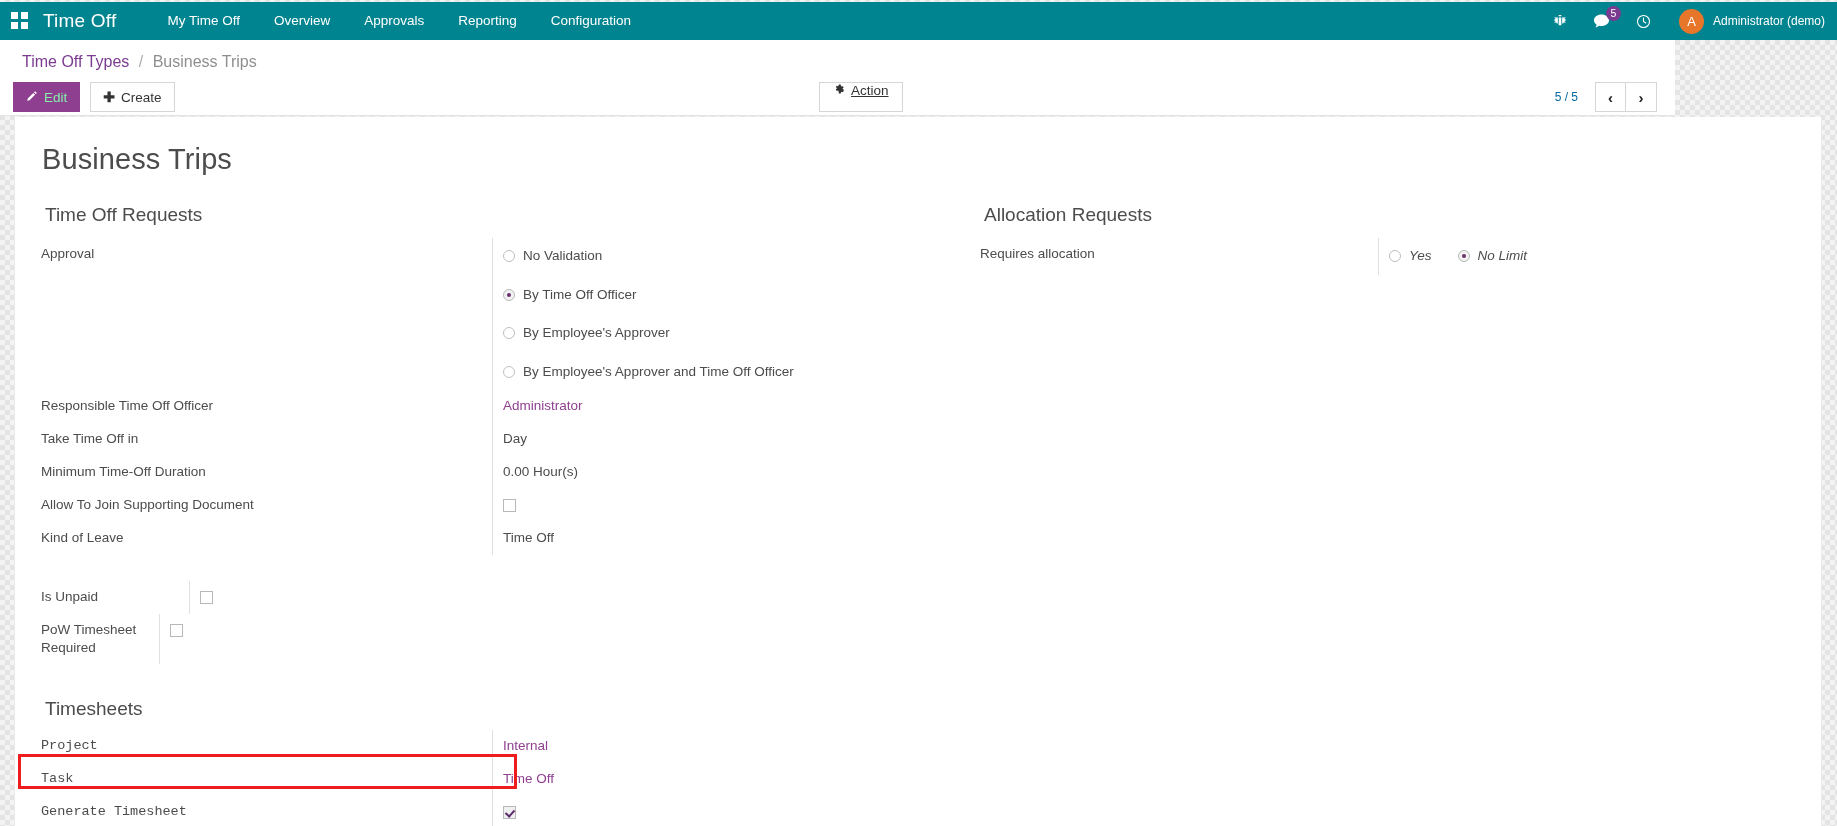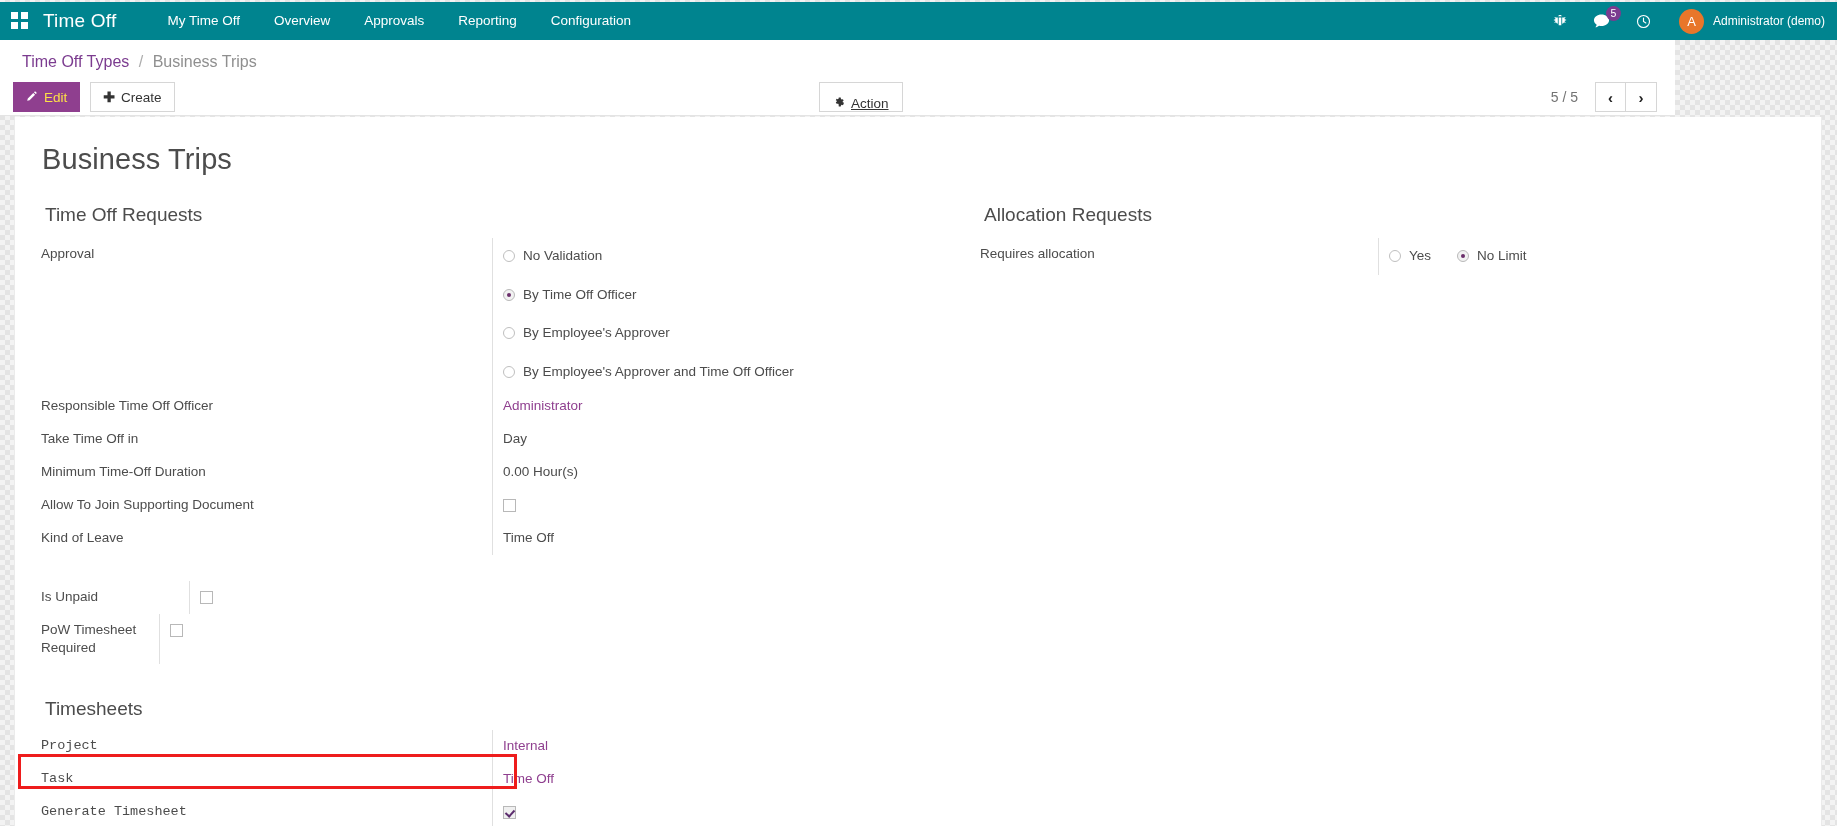--- a/index.html
+++ b/index.html
@@ -160,47 +160,47 @@
     background: #ffffff;
     color: #333333;
     display: flex; align-items: center;
     cursor: pointer;
     white-space: nowrap;
     border-radius: 0;
   }
   .btn-primary {
     background: #8f3f8f;
     border-color: #8f3f8f;
-    color: #fde047;
+    color: #86efac;
   }
   .btn .bi { margin-right: 6px; font-size: 12px; display:inline-block; }
 
   .btn-action {
     position: absolute;
     left: 819px; top: 42px;
     font-size: 13.5px;
     height: 30px;
     padding: 0 13px;
     border: 1px solid #d6d6d6;
     background: #ffffff;
     color: #333333;
-    display: flex; align-items: flex-end;
+    display: flex; align-items: flex-start;
     cursor: pointer;
     text-decoration: underline;
   }
 
   .pager {
     position: absolute;
     right: 18px; top: 42px;
     display: flex;
     align-items: center;
   }
   .pager-count {
-    font-size: 14px;
-    color: #737373;
+    font-size: 12px;
+    color: #0369a1;
     margin-right: 17px;
     white-space: nowrap;
   }
   .pager-btn {
     width: 31px; height: 30px;
     border: 1px solid #d6d6d6;
     background: #ffffff;
     display: flex; align-items: center; justify-content: center;
     cursor: pointer;
     font-size: 15px;
@@ -269,21 +269,21 @@
     color: #4c4c4c;
     padding: 7px 0 7px 10px;
     border-left: 1px solid #e0e0e0;
     align-self: stretch;
     line-height: 18px;
   }
   .fval a { color: #8f3f8f; text-decoration: none; cursor: pointer; }
 
   
   .col.right .flabel { width: 400px; flex: 0 0 400px; }
-  .col.right .fval { padding-left: 10px; }
+  .col.right .fval { padding-left: 10px; font-style: italic; }
 
   
   .radio-list { display: flex; flex-direction: column; gap: 16px; }
   .radio-row {
     display: flex;
     align-items: center;
     height: 22.5px;
     cursor: pointer;
   }
   .radio-inline { display: flex; align-items: center; gap: 26px; }

